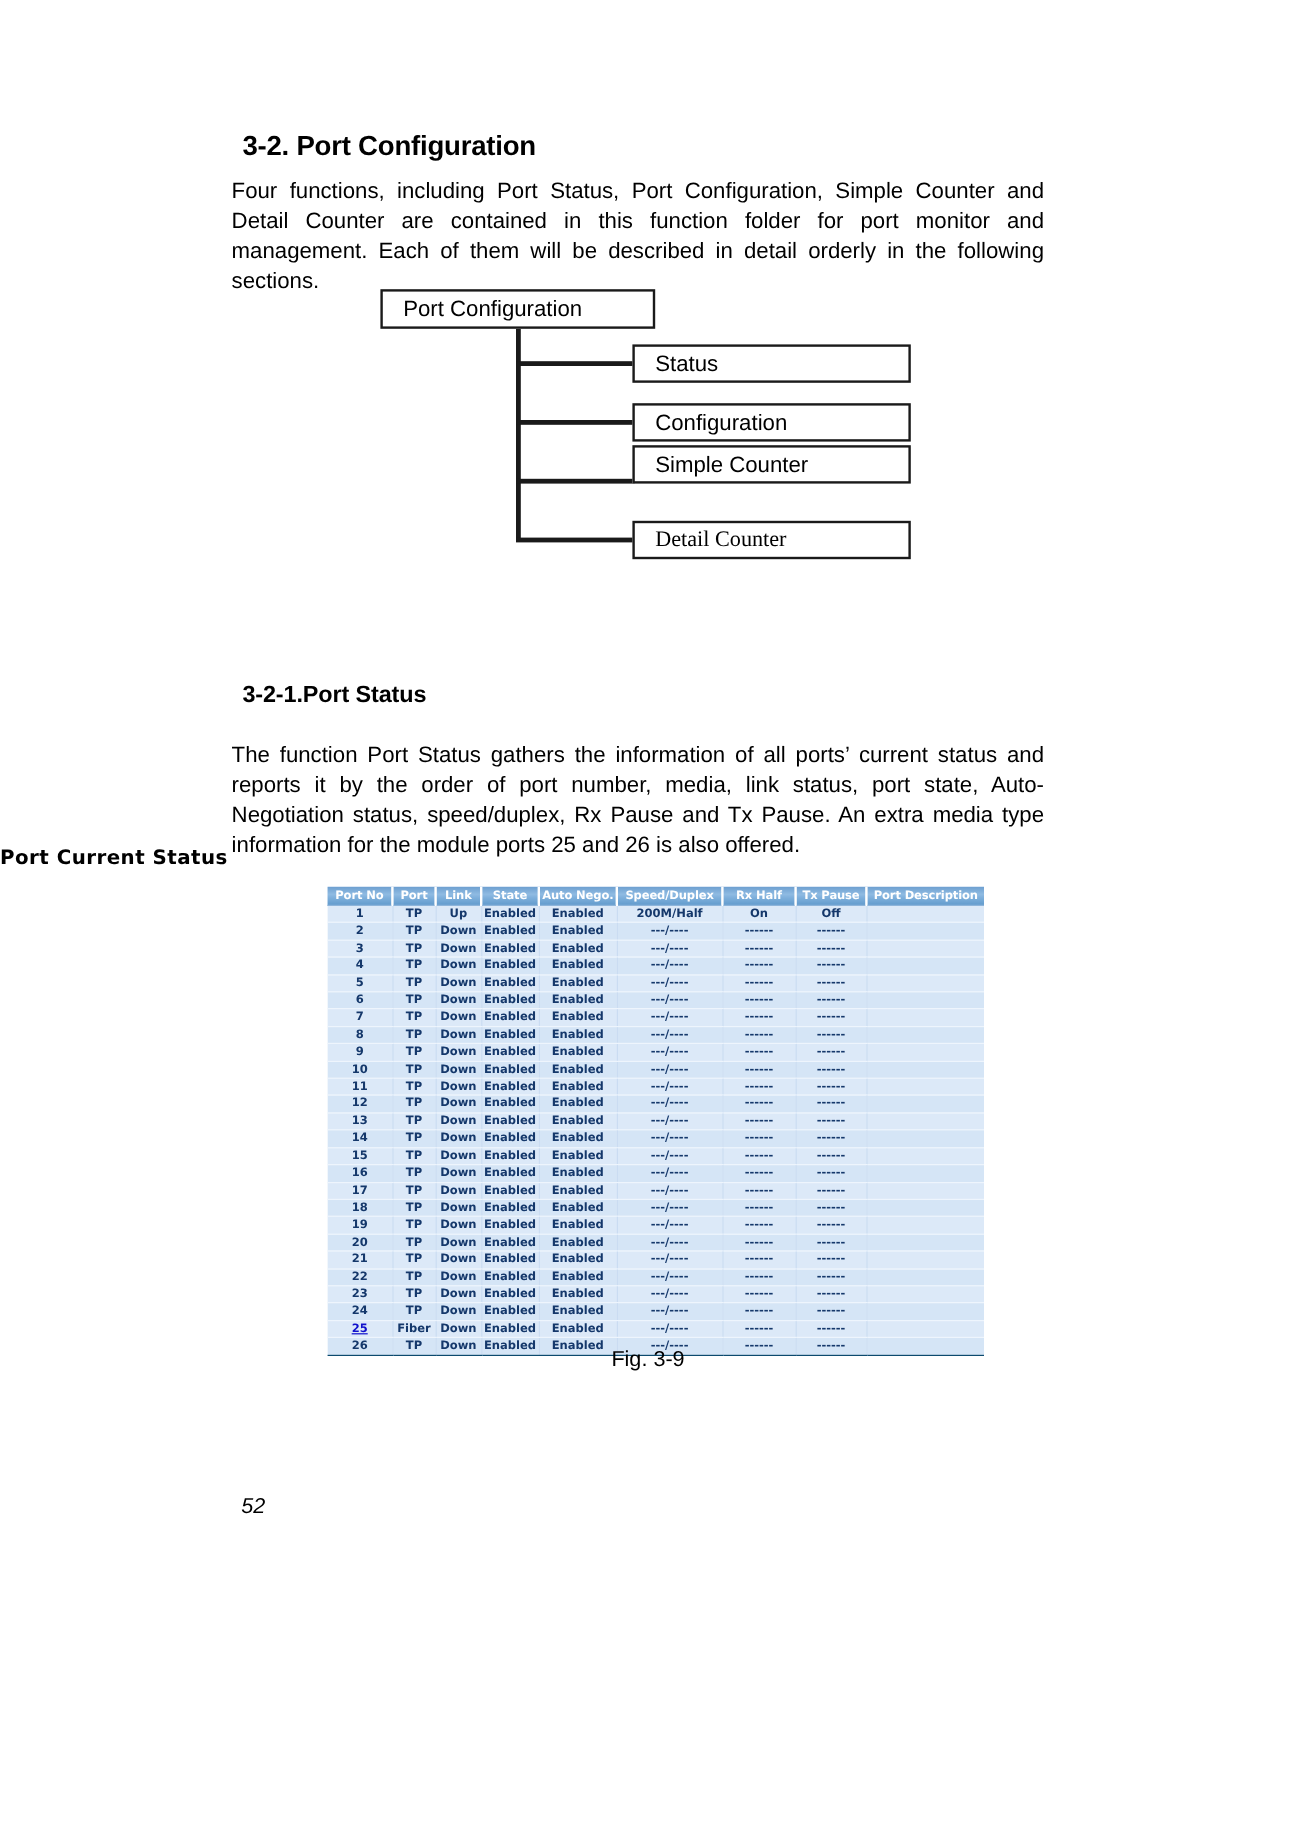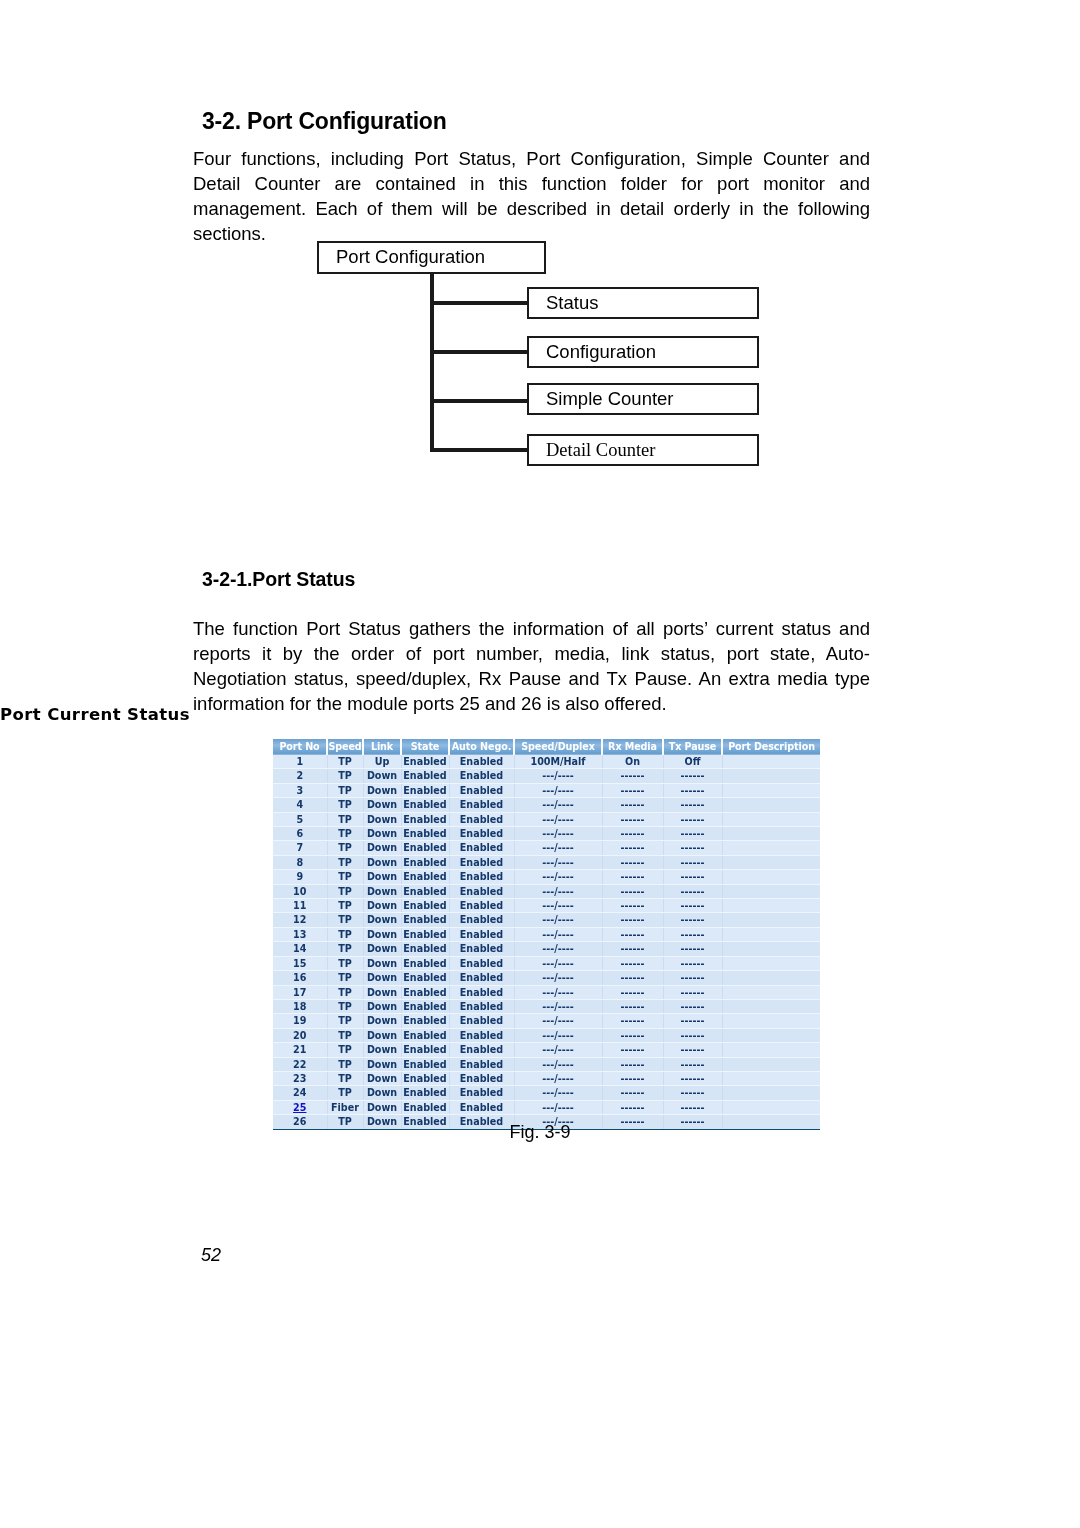--- a/index.html
+++ b/index.html
@@ -76,21 +76,21 @@
   .node-root {
     left: 17px; top: 6px;
     width: 229px; height: 33px;
   }
   .node-child {
     left: 227px;
     width: 232px; height: 32px;
   }
   .c1 { top: 52px; }
   .c2 { top: 101px; }
-  .c3 { top: 148px; text-align: right; }
+  .c3 { top: 136px; text-align: right; }
   .c4 { top: 199px; font-family: Liberation Serif, serif; }
 
   .trunk {
     position: absolute;
     left: 130px;
     top: 39px;
     width: 4px;
     height: 176px;
     background: #1a1a1a;
   }
@@ -253,38 +253,38 @@
         <col class="col-state">
           <col class="col-auto">
           <col class="col-speed">
         <col class="col-rx">
           <col class="col-tx">
           <col class="col-desc">
       </colgroup>
       <thead>
         <tr>
           <th>Port No</th>
-          <th>Speed</th>
+          <th>Port</th>
           <th>Link</th>
           <th>State</th>
           <th>Auto Nego.</th>
           <th>Speed/Duplex</th>
-          <th>Rx Media</th>
+          <th>Rx Half</th>
           <th>Tx Pause</th>
           <th>Port Description</th>
         </tr>
       </thead>
       <tbody id="port-rows">
           <tr>
             <td>1</td>
             <td>TP</td>
             <td>Up</td>
             <td>Enabled</td>
             <td>Enabled</td>
-            <td>100M/Half</td>
+            <td>200M/Half</td>
             <td>On</td>
             <td>Off</td>
             <td></td>
           </tr>
           <tr>
             <td>2</td>
             <td>TP</td>
             <td>Down</td>
             <td>Enabled</td>
             <td>Enabled</td>

